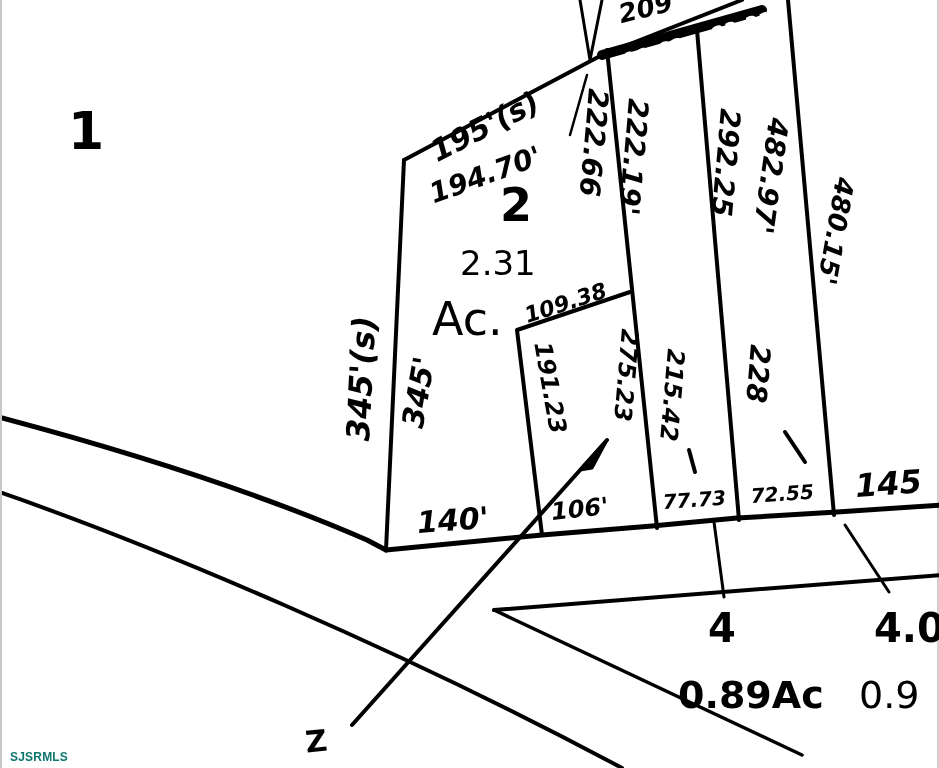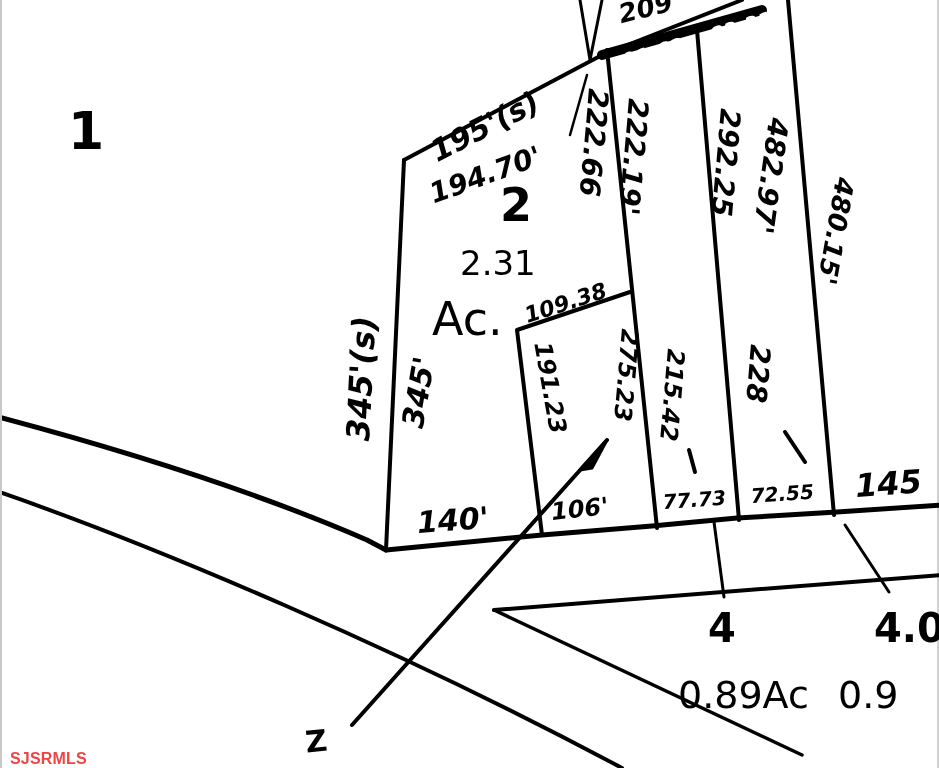--- a/index.html
+++ b/index.html
@@ -45,22 +45,22 @@
       font-family: "DejaVu Sans", sans-serif;
       font-style: italic;
       font-weight: bold;
     }
     .watermark {
       position: absolute;
       left: 8px;
       top: 750px;
       font-family: "Liberation Sans", sans-serif;
       font-weight: bold;
-      font-size: 16px;
-      color: #ef4444;
+      font-size: 12px;
+      color: #0f766e;
       letter-spacing: 0.2px;
     }
   </style>
 </head>
 <body>
 
 <div class="map-frame">
 
   <svg class="plat" viewBox="0 0 939 768" stroke="#000" fill="none" stroke-linecap="round" stroke-linejoin="round">
 
@@ -98,24 +98,24 @@
     <path d="M783 432 L 803 462" stroke-width="4"></path>
   </svg>
 
   <div class="label lot-number" style="left:66px; top:105px; font-size:52px;">1</div>
 
   <div class="label lot-number" style="left:498px; top:182px; font-size:46px;">2</div>
   <div class="label acreage" style="left:414px; top:246px; font-size:34px;margin-left:44px;">2.31</div>
   <div class="label acreage" style="left:430px; top:296px; font-size:46px;">Ac.</div>
 
   <div class="label lot-number" style="left:706px; top:608px; font-size:40px;">4</div>
-  <div class="label acreage" style="left:676px; top:676px; font-size:38px; font-weight:normal;">0.89Ac</div>
+  <div class="label acreage" style="left:676px; top:676px; font-size:38px; font-weight:bold;">0.89Ac</div>
 
   <div class="label lot-number" style="left:872px; top:608px; font-size:40px;">4.0</div>
-  <div class="label acreage" style="left:836px; top:676px; font-size:38px;">0.9</div>
+  <div class="label acreage" style="left:857px; top:676px; font-size:38px;">0.9</div>
 
   <div class="label dim" style="left:424px; top:140px; font-size:30px; transform:rotate(-27deg);">195'(s)</div>
   <div class="label dim" style="left:424px; top:182px; font-size:28px; transform:rotate(-20deg);">194.70'</div>
 
   <div class="label dim" style="left:340px; top:440px; font-size:32px; transform:rotate(-87deg);">345'(s)</div>
   <div class="label dim" style="left:396px; top:425px; font-size:30px; transform:rotate(-80deg);">345'</div>
 
   <div class="label dim" style="left:414px; top:508px; font-size:30px; transform:rotate(-4deg);">140'</div>
 
   <div class="label dim" style="left:520px; top:306px; font-size:22px; transform:rotate(-18deg);">109.38</div>

